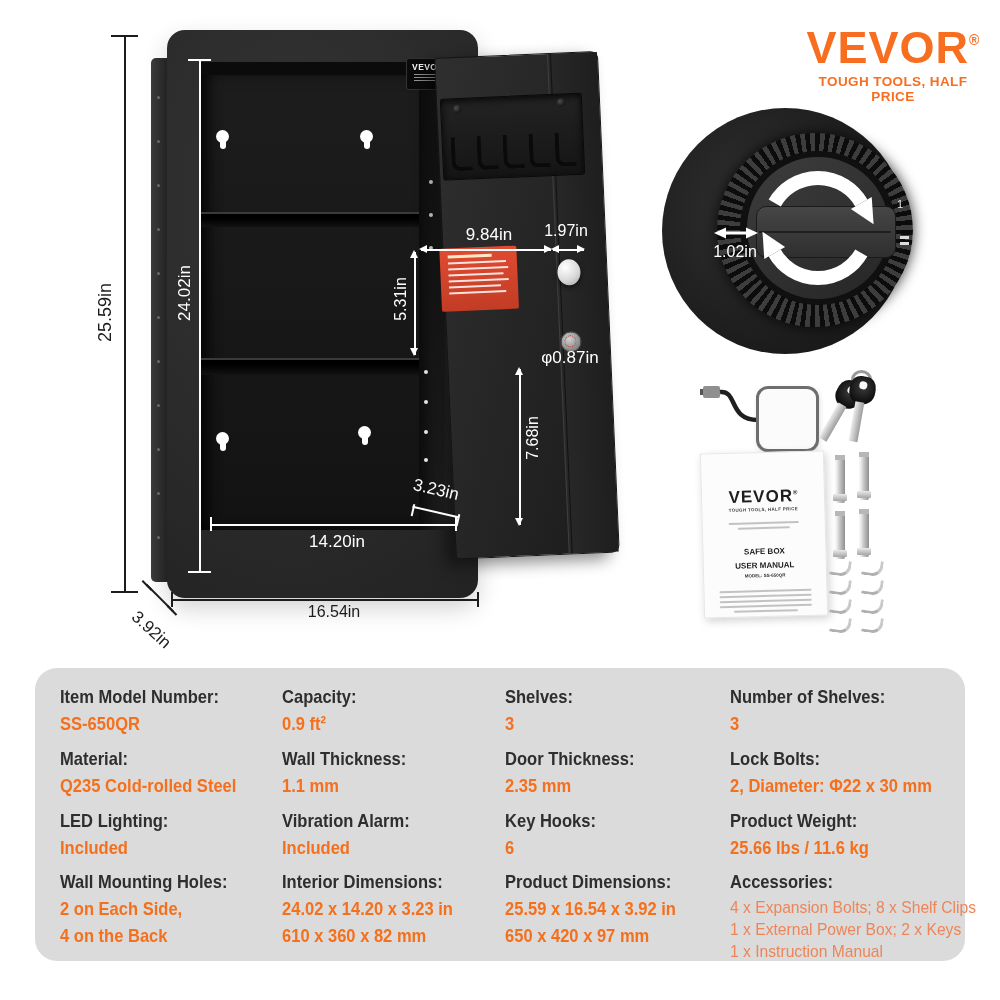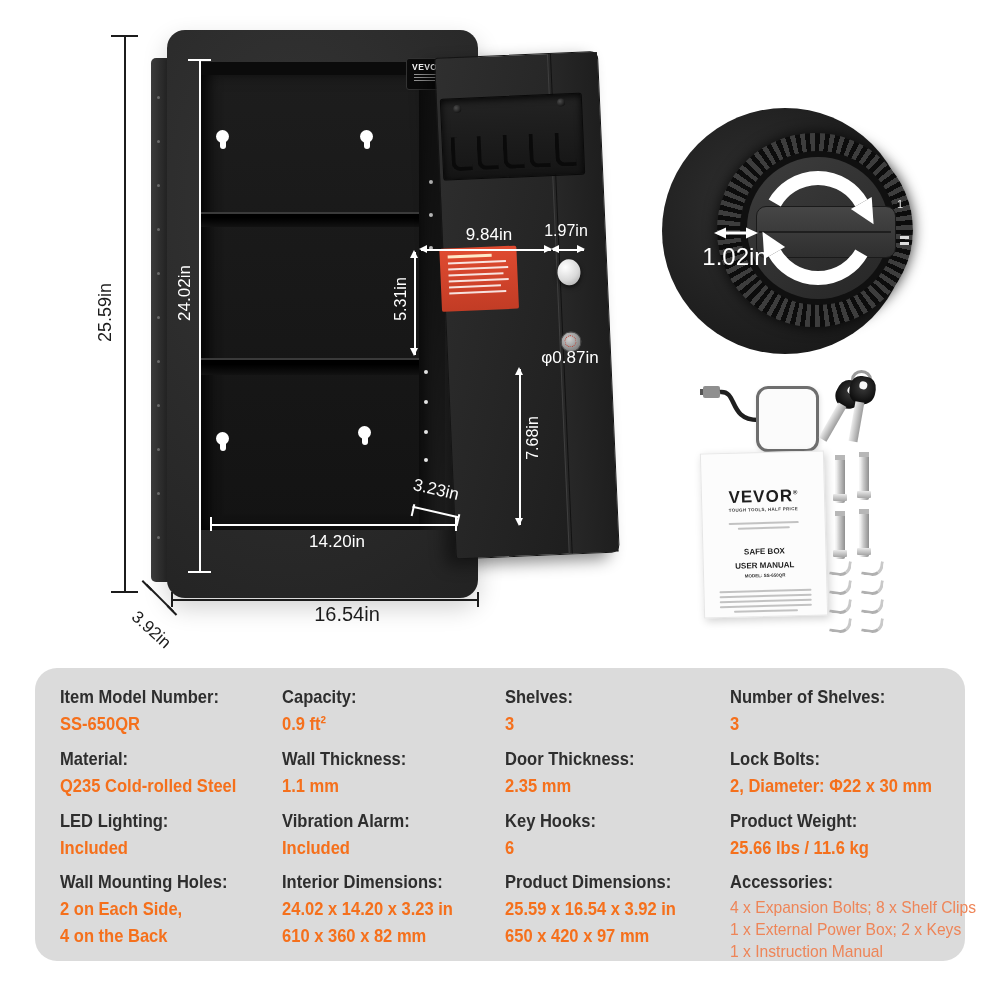--- a/index.html
+++ b/index.html
@@ -77,21 +77,21 @@
   .c-ring{position:absolute;left:80px;top:45px;width:156px;height:154px;border-radius:50%;
           background:#101010;}
   .c-face{position:absolute;left:87px;top:51px;width:142px;height:142px;border-radius:50%;
           background:linear-gradient(145deg,#3d3d3d,#262626);}
   .c-bar{position:absolute;left:96px;top:100px;width:138px;height:50px;border-radius:10px;
          border:1px solid #1a1a1a;background:linear-gradient(#464646,#2f2f2f);}
   .c-bar i{position:absolute;left:2px;top:24px;width:132px;height:2px;background:#1f1f1f;display:block;}
   .peek{position:absolute;left:237px;top:92px;font-size:11px;color:#e8e8e8;}
   .pbar{position:absolute;left:240px;width:9px;height:2.5px;background:#ddd;}
   .dialab{position:absolute;left:38px;top:137px;width:74px;text-align:center;
-          font-size:24px;color:#fff;}
+          font-size:16px;color:#fff;}
   
   .pwrbox{position:absolute;left:756px;top:386px;width:57px;height:60px;background:#fbfbfb;
           border:3px solid #6e6e6e;border-radius:12px;box-shadow:1px 2px 5px rgba(0,0,0,.12);}
   .keyring{position:absolute;left:851px;top:370px;width:15px;height:13px;border:3px solid #9a9a9a;
            border-radius:50%;}
   .key{position:absolute;width:26px;height:68px;}
   .key .kh{position:absolute;left:0;top:0;width:26px;height:28px;border-radius:40% 40% 46% 46%;
            background:radial-gradient(circle at 50% 40%,#3b3b3b,#0f0f0f 70%);}
   .key .hole{position:absolute;left:9px;top:5px;width:8px;height:8px;background:#fafafa;border-radius:50%;}
   .key .kb{position:absolute;left:8px;top:26px;width:9px;height:40px;
@@ -120,20 +120,24 @@
   .cond{transform:scaleX(.87);transform-origin:0 0;}
   .sl{font-size:19px;font-weight:700;color:#2e2e2e;}
   .sv{font-size:19px;font-weight:700;color:#F5701C;}
   .sva{font-size:17px;font-weight:400;color:#EE8558;transform:scaleX(.92);transform-origin:0 0;}
 </style>
 </head>
 <body>
 
 <div class="stage">
 
+  <div class="brand">
+    <div><span class="brand-name">VEVOR</span><span class="brand-reg">®</span></div>
+    <div class="brand-tag">TOUGH TOOLS, HALF PRICE</div>
+  </div>
 
   <div>
     <div class="side-panel"></div>
     <span class="sdot" style="top:96px"></span>
     <span class="sdot" style="top:140px"></span>
     <span class="sdot" style="top:184px"></span>
     <span class="sdot" style="top:228px"></span>
     <span class="sdot" style="top:272px"></span>
     <span class="sdot" style="top:316px"></span>
     <span class="sdot" style="top:360px"></span>
@@ -244,21 +248,21 @@
   <div class="dlab" style="left:399px;top:480px;width:74px;transform:rotate(13deg)">3.23in</div>
 
   <div class="dl" style="left:211px;top:524px;width:245px;height:1.5px"></div>
   <div class="dl" style="left:210px;top:517px;width:1.5px;height:14px"></div>
   <div class="dl" style="left:455px;top:517px;width:1.5px;height:14px"></div>
   <div class="dlab" style="left:292px;top:532px;width:90px">14.20in</div>
 
   <div class="dld" style="left:172px;top:599px;width:306px;height:1.5px"></div>
   <div class="dld" style="left:171px;top:592px;width:1.5px;height:15px"></div>
   <div class="dld" style="left:477px;top:592px;width:1.5px;height:15px"></div>
-  <div class="dlabd" style="left:302px;top:603px;width:90px;font-size:20px">16.54in</div>
+  <div class="dlabd" style="left:289px;top:603px;width:90px;font-size:16px">16.54in</div>
 
   <div class="dld" style="left:141px;top:597px;width:38px;height:1.5px;transform:rotate(45deg)"></div>
   <div class="dld" style="left:146px;top:579px;width:1.5px;height:13px;transform:rotate(-45deg)"></div>
   <div class="dld" style="left:171px;top:604px;width:1.5px;height:13px;transform:rotate(-45deg)"></div>
   <div class="dlabd" style="left:114px;top:620px;width:74px;transform:rotate(42deg)">3.92in</div>
 
   <div class="inset">
     <div class="c-outer"></div>
     <div class="c-knurl"></div>
     <div class="c-ring"></div>

